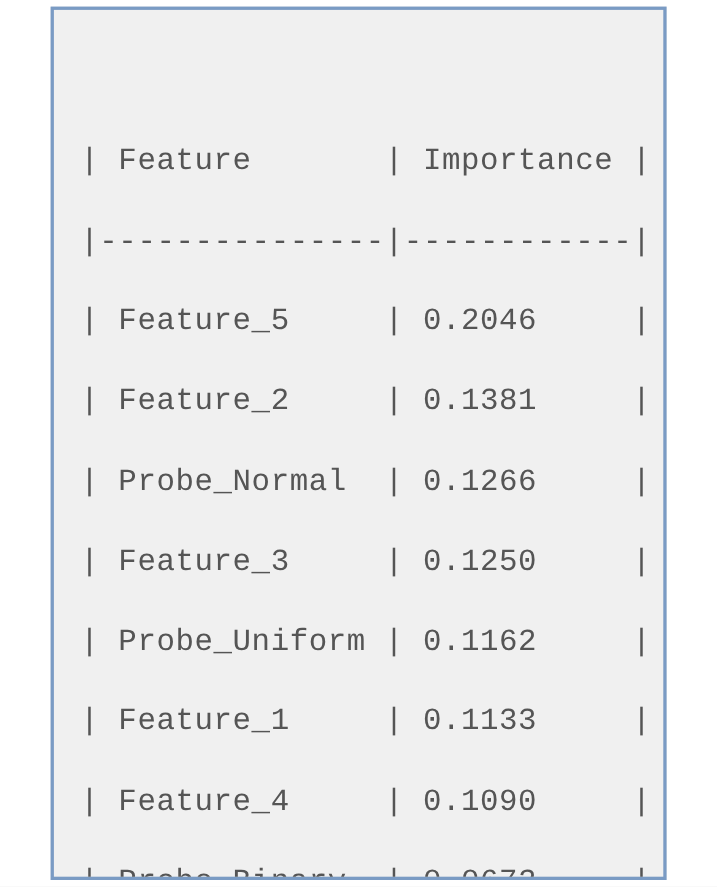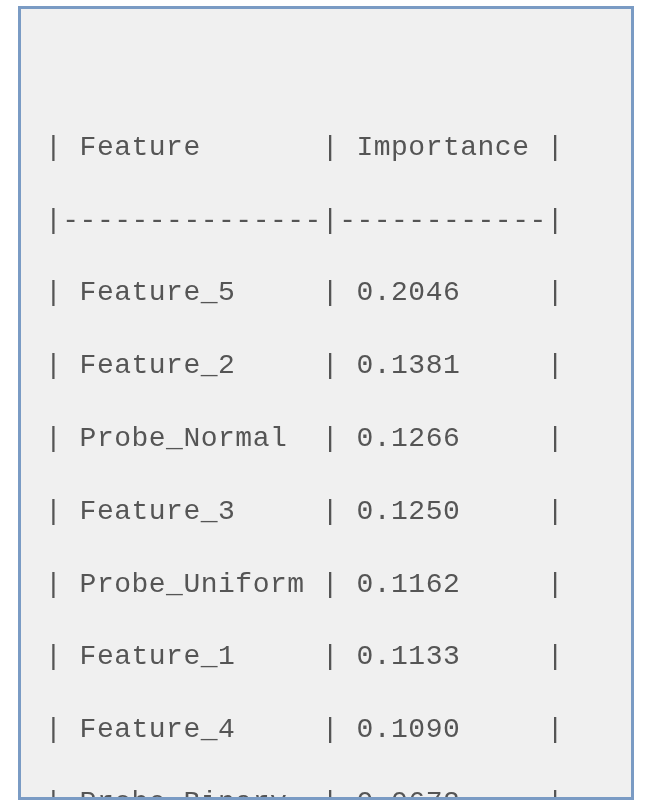--- a/index.html
+++ b/index.html
@@ -9,21 +9,21 @@
     }
     body {
       width: 652px;
       height: 806px;
       background: #fff;
       display: flex;
       align-items: center;
       justify-content: center;
     }
     .container {
-      width: 616px;
+      width: 560px;
       height: 794px;
       background: #f0f0f0;
       border: 3px solid #7a9bc4;
       padding: 30px 24px;
       font-family: 'Consolas', 'Courier New', monospace;
       font-size: 28px;
       color: #555;
       line-height: 2.6;
       white-space: pre;
       letter-spacing: 0.5px;

